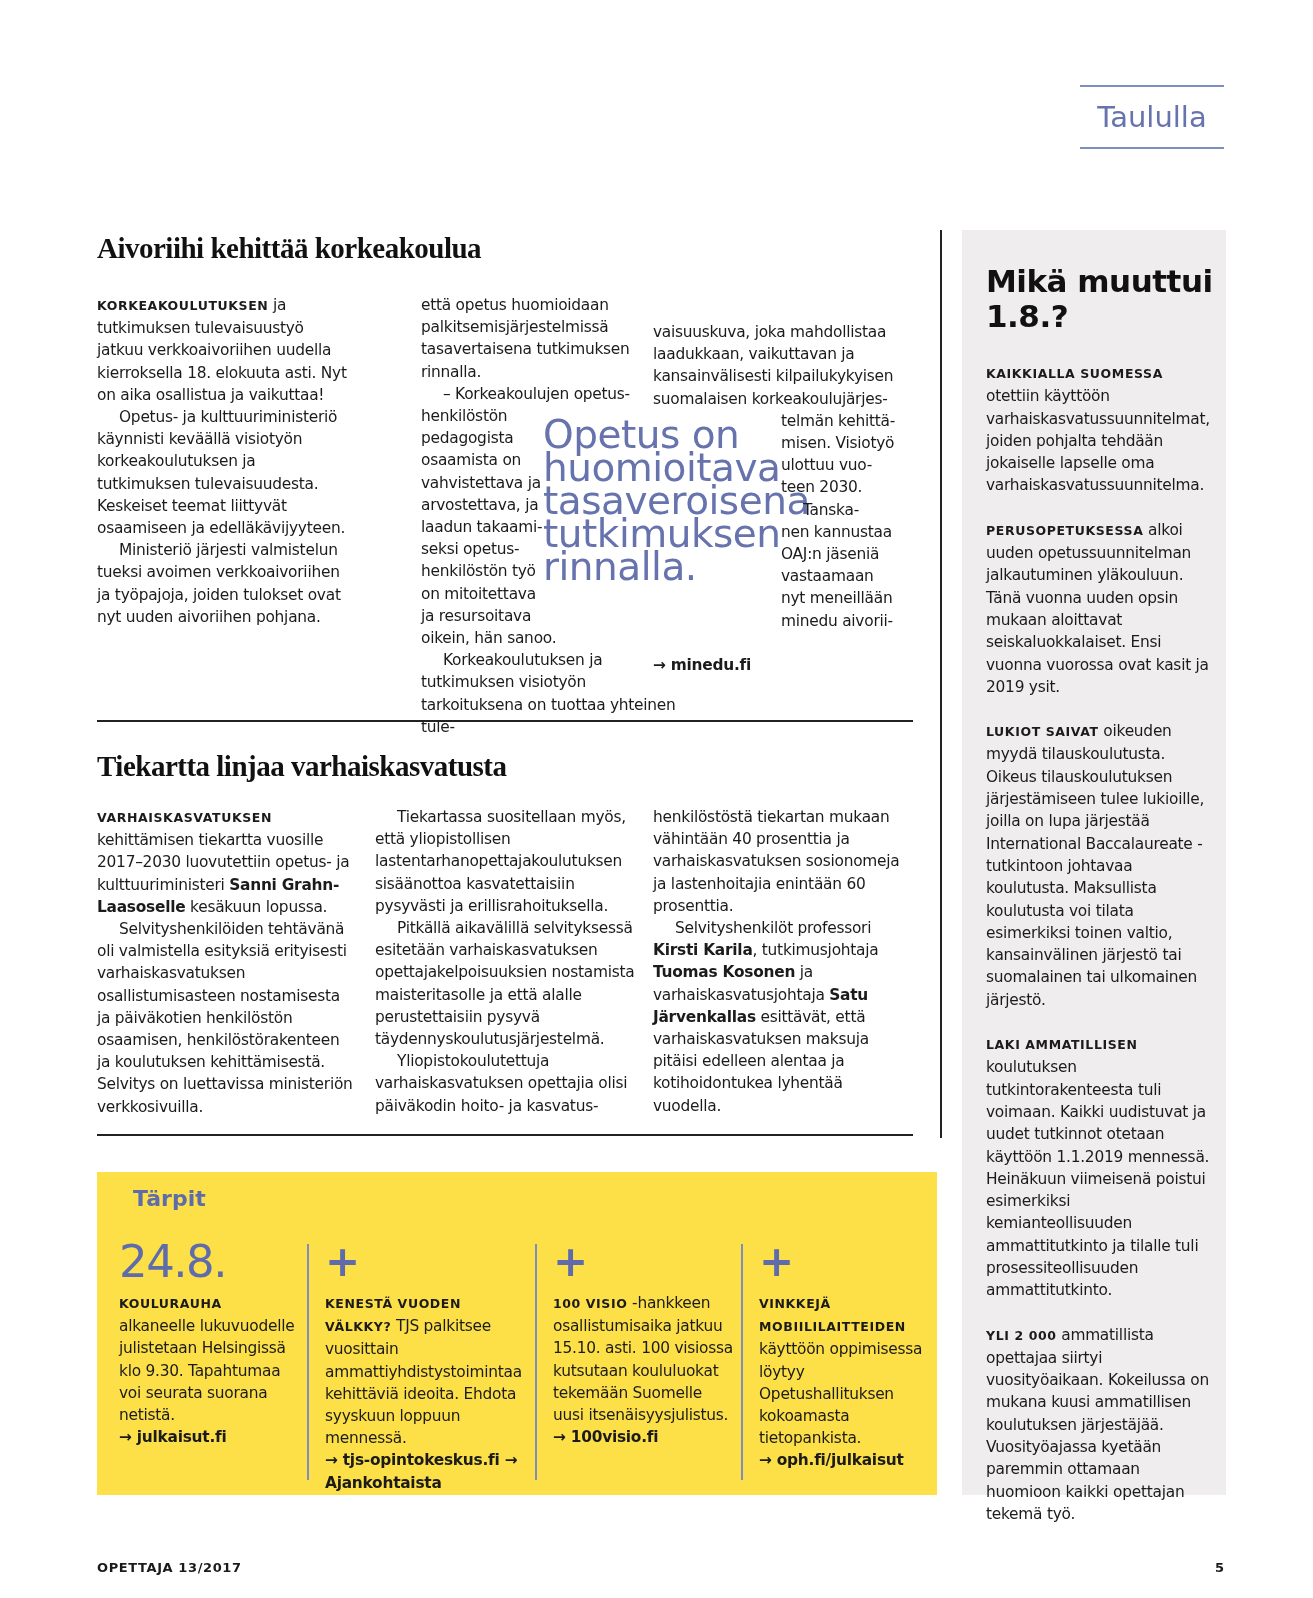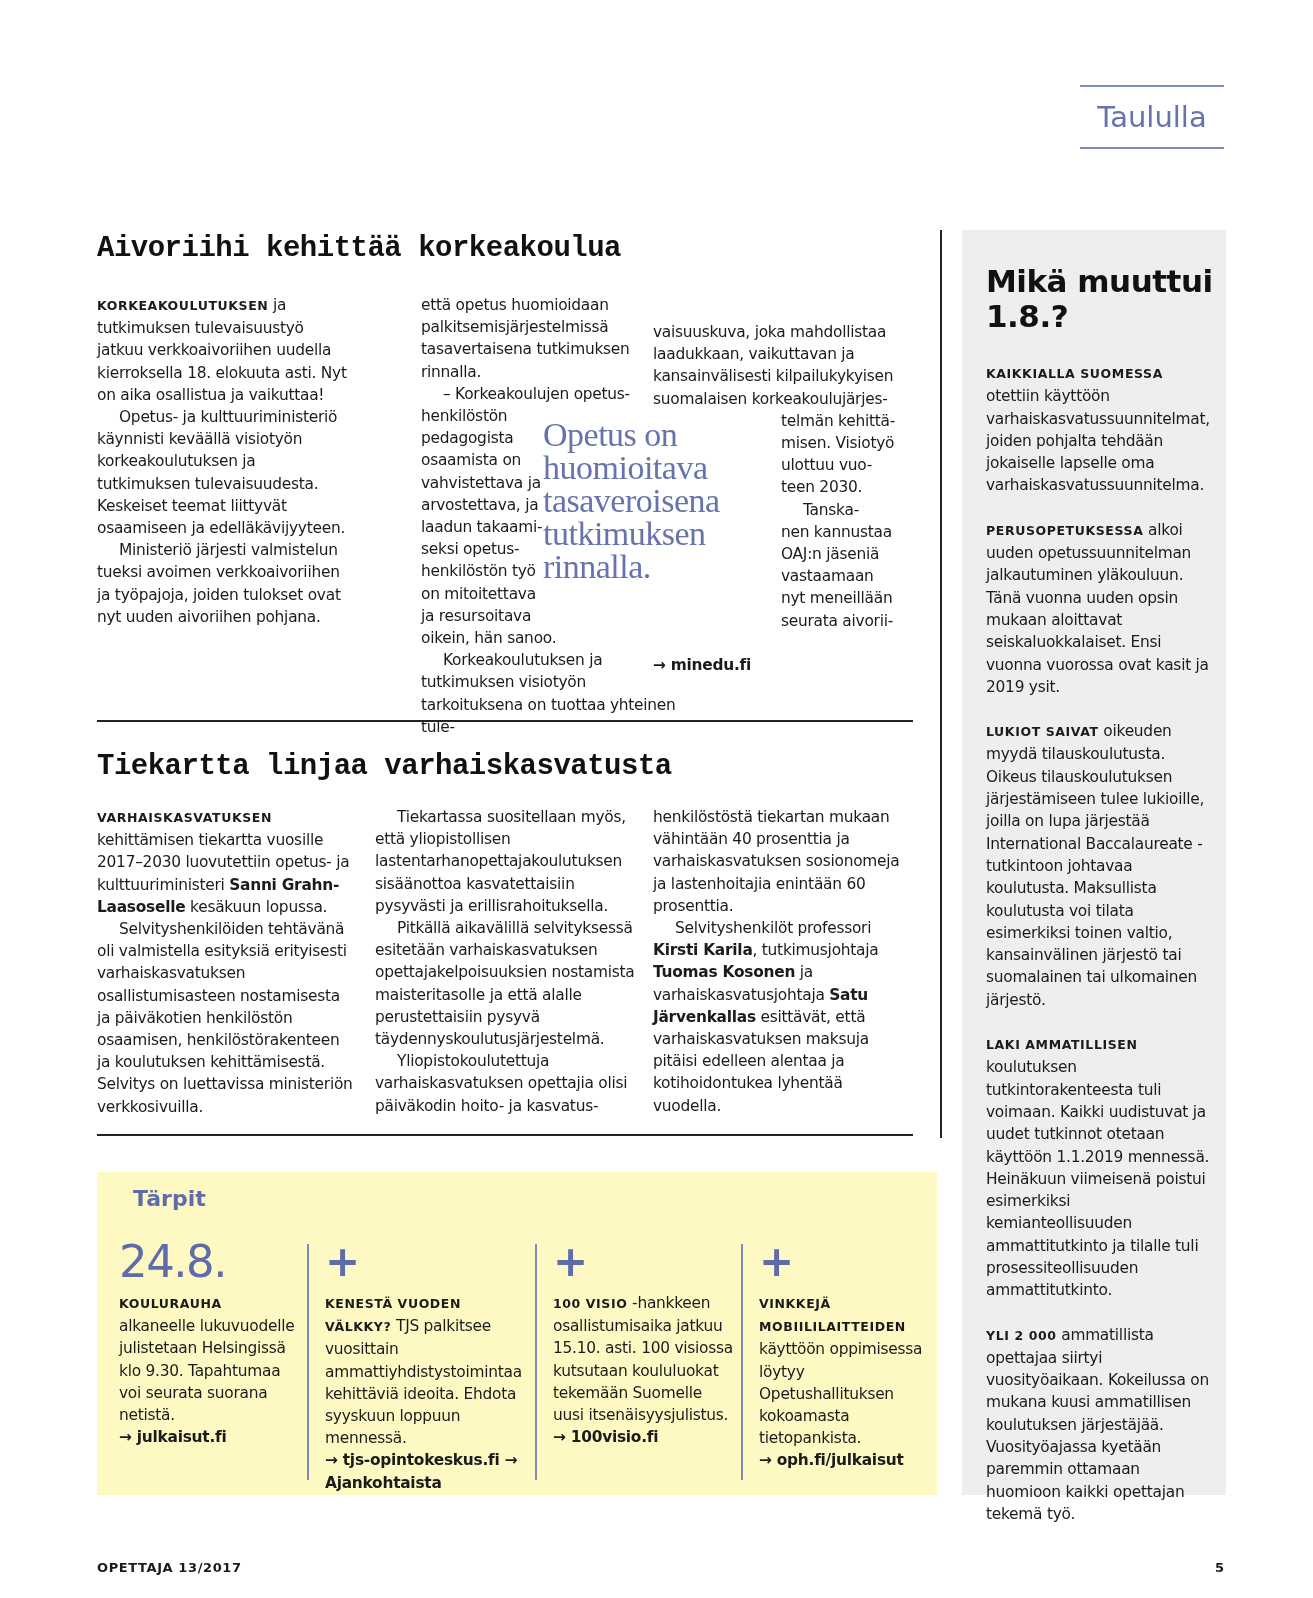--- a/index.html
+++ b/index.html
@@ -15,55 +15,55 @@
   
   .section-tag {
     left: 1080px; top: 85px; width: 144px; height: 64px;
     border-top: 2px solid #7f8cc0; border-bottom: 2px solid #7f8cc0;
     display: flex; align-items: center; justify-content: center;
     color: #6673ad; font-size: 29px; font-weight: normal;
     font-family: "DejaVu Sans", sans-serif;
   }
 
   .headline {
-    font-family: Liberation Mono, monospace;
+    font-family: Liberation Serif, serif;
     font-weight: bold; font-size: 29px; letter-spacing: -0.5px; color: #111;
   }
   .col {
     font-size: 15.4px; line-height: 22.2px; color: #1b1b1b;
     letter-spacing: -0.25px;
   }
   .col p { text-indent: 0; }
   .col p.ind { text-indent: 22px; }
   .kicker { font-weight: bold; font-size: 12.5px; letter-spacing: 0.6px; text-transform: uppercase; }
   .b { font-weight: bold; }
   .link { font-weight: bold; }
 
   .rule-h { height: 2px; background: #222; }
   .rule-v { width: 2px; background: #222; }
 
   .pullquote {
-    color: #6673ad; font-size: 34px; line-height: 33px; letter-spacing: -0.5px; font-family: Liberation Serif, serif;
+    color: #6673ad; font-size: 39px; line-height: 33px; letter-spacing: -0.5px;
   }
 
   
   .sidebar {
     left: 962px; top: 230px; width: 264px; height: 1265px;
     background: #efeded;
   }
   .sidebar-title {
     font-weight: bold; font-size: 31px; line-height: 35px; color: #111;
     letter-spacing: -0.5px;
   }
   .sidebar .col { font-size: 15.4px; line-height: 22.3px; }
 
   
   .tarpit {
     left: 97px; top: 1172px; width: 840px; height: 323px;
-    background: #fef9c3;
+    background: #fde047;
   }
   .tarpit-title { color: #5f6cab; font-weight: bold; font-size: 22px; }
   .tarpit-date { color: #5f6cab; font-weight: normal; font-size: 45px; letter-spacing: -1.5px; line-height: 48px; }
   .tarpit-plus { color: #5f6cab; font-weight: bold; font-size: 42px; line-height: 48px; }
   .tarpit-sep { width: 2px; background: #7f8cc0; }
 
   .footer-left { font-weight: bold; font-size: 13px; letter-spacing: 0.6px; }
   .footer-right { font-weight: bold; font-size: 13px; }
 </style>
 </head>
@@ -113,21 +113,21 @@
   <div id="narrow-lines" style="margin-left:128px;">
       <div>telmän kehittä-</div>
       <div>misen. Visiotyö</div>
       <div>ulottuu vuo-</div>
       <div>teen 2030.</div>
       <div style="text-indent: 22px;">Tanska-</div>
       <div>nen kannustaa</div>
       <div>OAJ:n jäseniä</div>
       <div>vastaamaan</div>
       <div>nyt meneillään</div>
-      <div>seurata aivorii-</div>
+      <div>minedu aivorii-</div>
     </div>
   <p style="margin-top:22px;" class="link">→ minedu.fi</p>
 </div>
 
 <div class="abs rule-h" style="left:97px; top:720px; width:816px;"></div>
 
 <h1 class="abs headline" style="left:97px; top:750px;">Tiekartta linjaa varhaiskasvatusta</h1>
 
 <div class="abs col" style="left:97px; top:806px; width:258px;">
   <p><span class="kicker">VARHAISKASVATUKSEN</span><span> kehittämisen tiekartta vuosille 2017–2030 luovutettiin opetus- ja kulttuuriministeri </span><span class="b">Sanni Grahn-Laasoselle</span><span> kesäkuun lopussa.</span></p>

